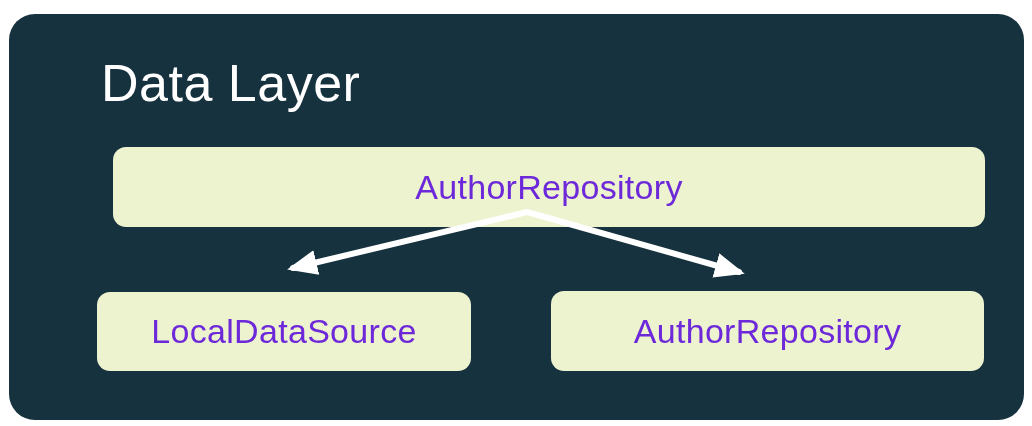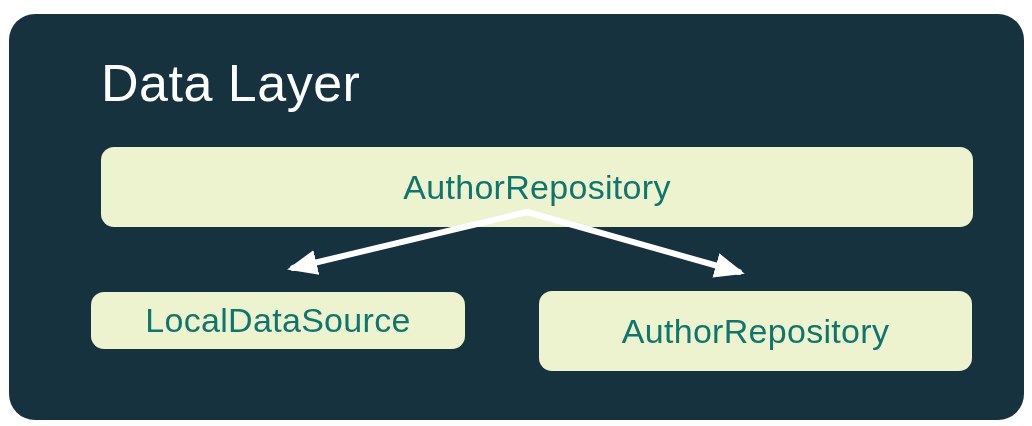--- a/index.html
+++ b/index.html
@@ -37,37 +37,38 @@
     letter-spacing: 0.5px;
     white-space: nowrap;
   }
   .node {
     position: absolute;
     background: #edf3cf;
     border-radius: 13px;
     display: flex;
     align-items: center;
     justify-content: center;
-    color: #0f766e;
+    color: #6d28d9;
     font-size: 34px;
     font-weight: 400;
     letter-spacing: 0.3px;
     white-space: nowrap;
+    margin-left: 12px;
   }
   .node-repo {
     left: 92px;
     top: 133px;
     width: 872px;
     height: 80px;
   }
   .node-local {
-    left: 82px;
+    left: 76px;
     top: 278px;
     width: 374px;
-    height: 57px;
+    height: 79px;
   }
   .node-network {
     left: 530px;
     top: 277px;
     width: 433px;
     height: 80px;
   }
   .edges {
     position: absolute;
     left: 0;

